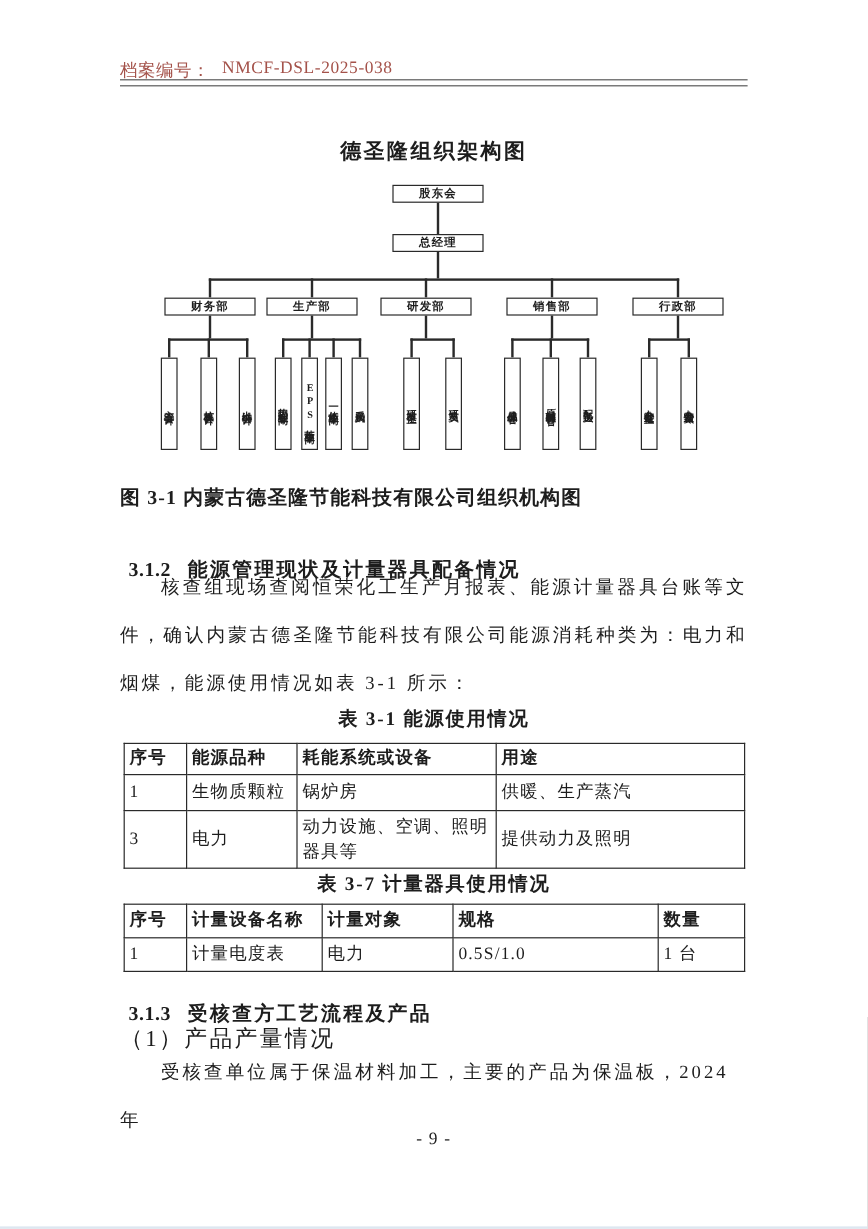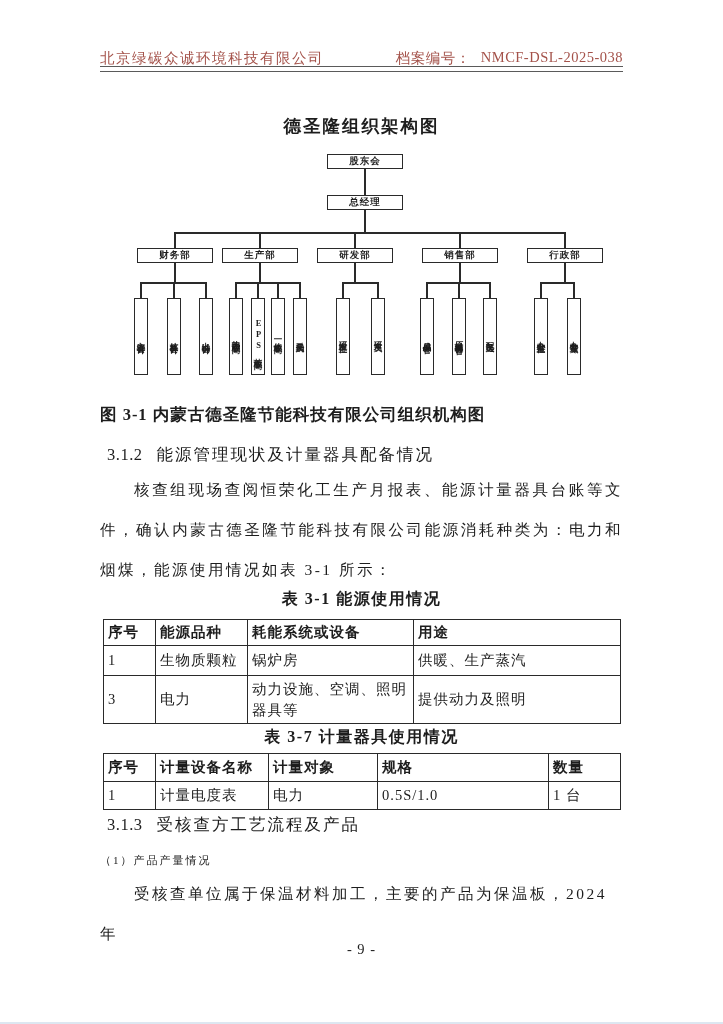--- a/index.html
+++ b/index.html
@@ -13,43 +13,42 @@
 
   
   .chart { position:absolute; left:100px; top:112px; width:523px; height:292px; }
   .chart-title { position:absolute; left:0; top:2px; width:100%; text-align:center; font-size:17.5px; font-weight:700; letter-spacing:2px; }
   .org-box { position:absolute; width:76px; height:15px; border:1.5px solid #2a2a2a; background:#fff; display:flex; align-items:center; justify-content:center; font-size:9.5px; font-weight:700; letter-spacing:1px; }
   .org-line { position:absolute; background:#2a2a2a; }
   .org-child { position:absolute; width:14px; height:77px; border:1.5px solid #2a2a2a; background:#fff; top:186px; writing-mode:vertical-rl; text-orientation:upright; display:flex; align-items:center; justify-content:center; font-size:8.5px; font-weight:700; letter-spacing:1px; line-height:11px; }
 
   
   .fig-caption { position:absolute; left:100px; top:404px; width:523px; text-align:left; font-size:16.5px; font-weight:700; letter-spacing:1px; }
-  .sec-head { position:absolute; left:107px; font-size:16.5px; font-weight:400; letter-spacing:2px; }
+  .sec-head { position:absolute; left:107px; font-size:16.5px; font-weight:700; letter-spacing:2px;margin-top:20px; }
   .sec-head .num { letter-spacing:0.5px; margin-right:14px; }
   .para { position:absolute; left:100px; width:523px; font-size:15.5px; line-height:40px; letter-spacing:2.5px; text-align:justify; text-indent:2.2em; }
   .tab-caption { position:absolute; left:100px; width:523px; text-align:center; font-size:16px; font-weight:700; letter-spacing:1.5px; }
 
   
   table { position:absolute; left:103px; width:517px; border-collapse:collapse; table-layout:fixed; }
   th, td { border:1.2px solid #2a2a2a; text-align:left; vertical-align:middle; font-size:14.5px; letter-spacing:1px; padding:2px 4px; line-height:21px; }
   th { font-weight:700; }
   .t1 th { height:26px; } .t1 .r1 td { height:30px; } .t1 .r2 td { height:48px; }
   .t2 th { height:28px; } .t2 td { height:28px; }
 
-  .sub-item { position:absolute; left:100px; font-size:11px; letter-spacing:2px;text-align:center; }
+  .sub-item { position:absolute; left:100px; font-size:19px; letter-spacing:2px;text-align:center; }
   .footer { position:absolute; left:0; top:941px; width:100%; text-align:center; font-size:14.5px; letter-spacing:1px; }
   .bottom-edge { position:absolute; left:0; bottom:0; width:100%; height:2px; background:#dde7f1; }
 </style>
 </head>
 <body>
 
 <div class="page">
 
   <div class="header" style="color:#a4524a;">
-    <span>北京绿碳众诚环境科技有限公司</span>
     <span class="right">
       <span>档案编号：</span>
       <span>NMCF-DSL-2025-038</span>
     </span>
   </div>
   <div class="header-rule"></div>
 
   <div class="chart">
     <div class="chart-title">德圣隆组织架构图</div>
 

